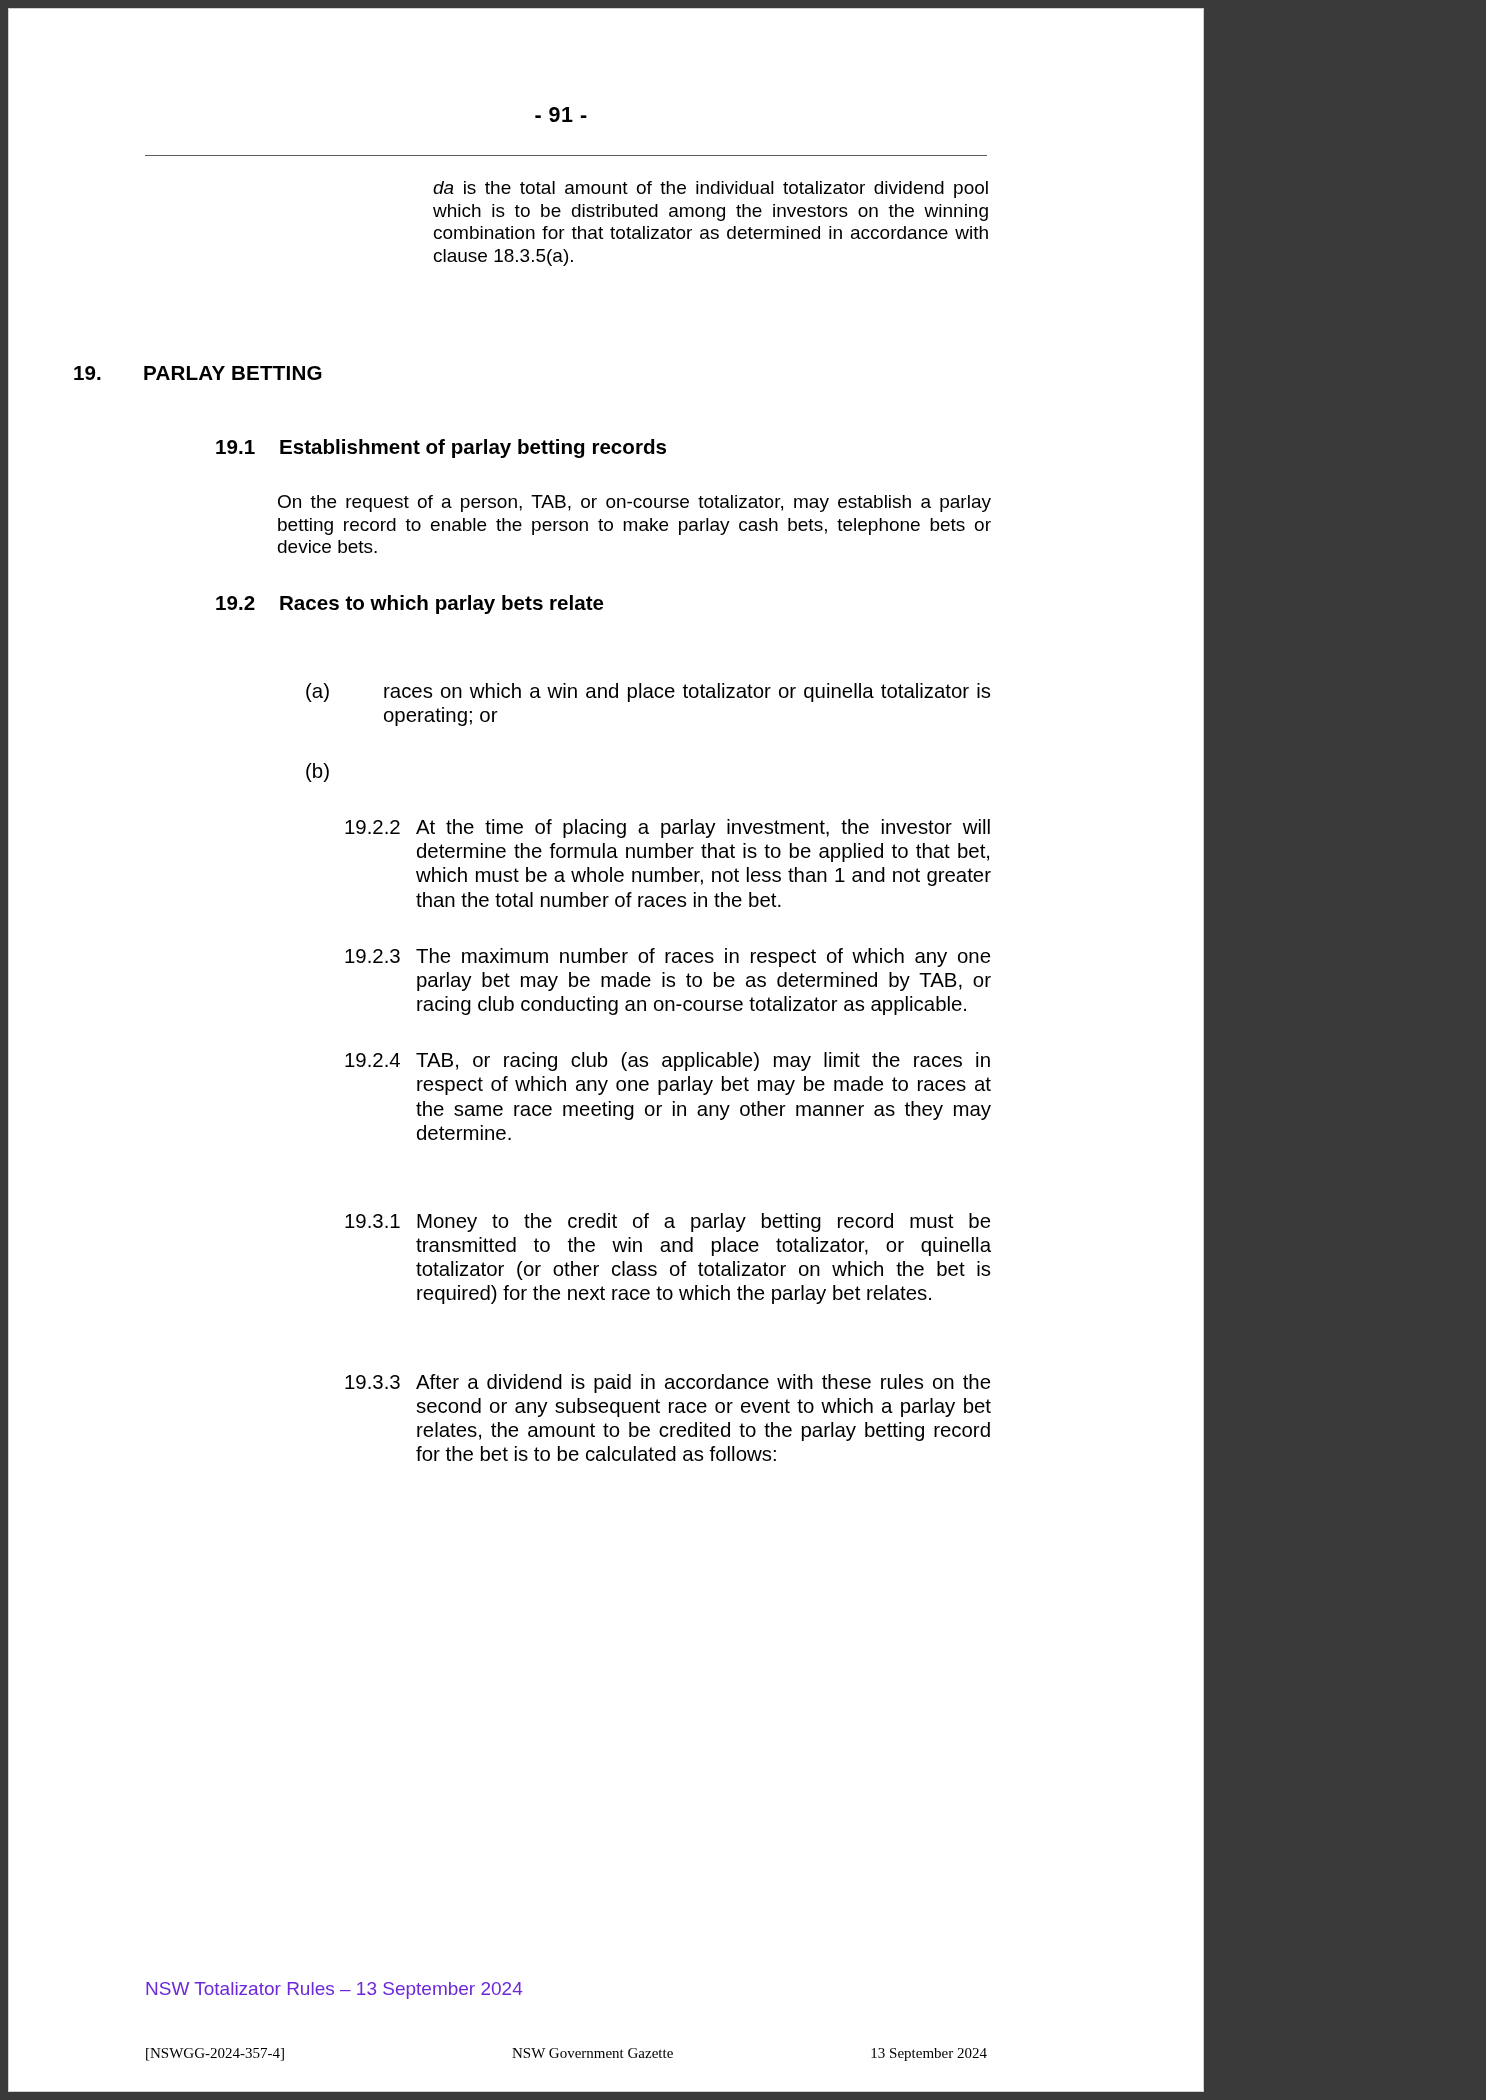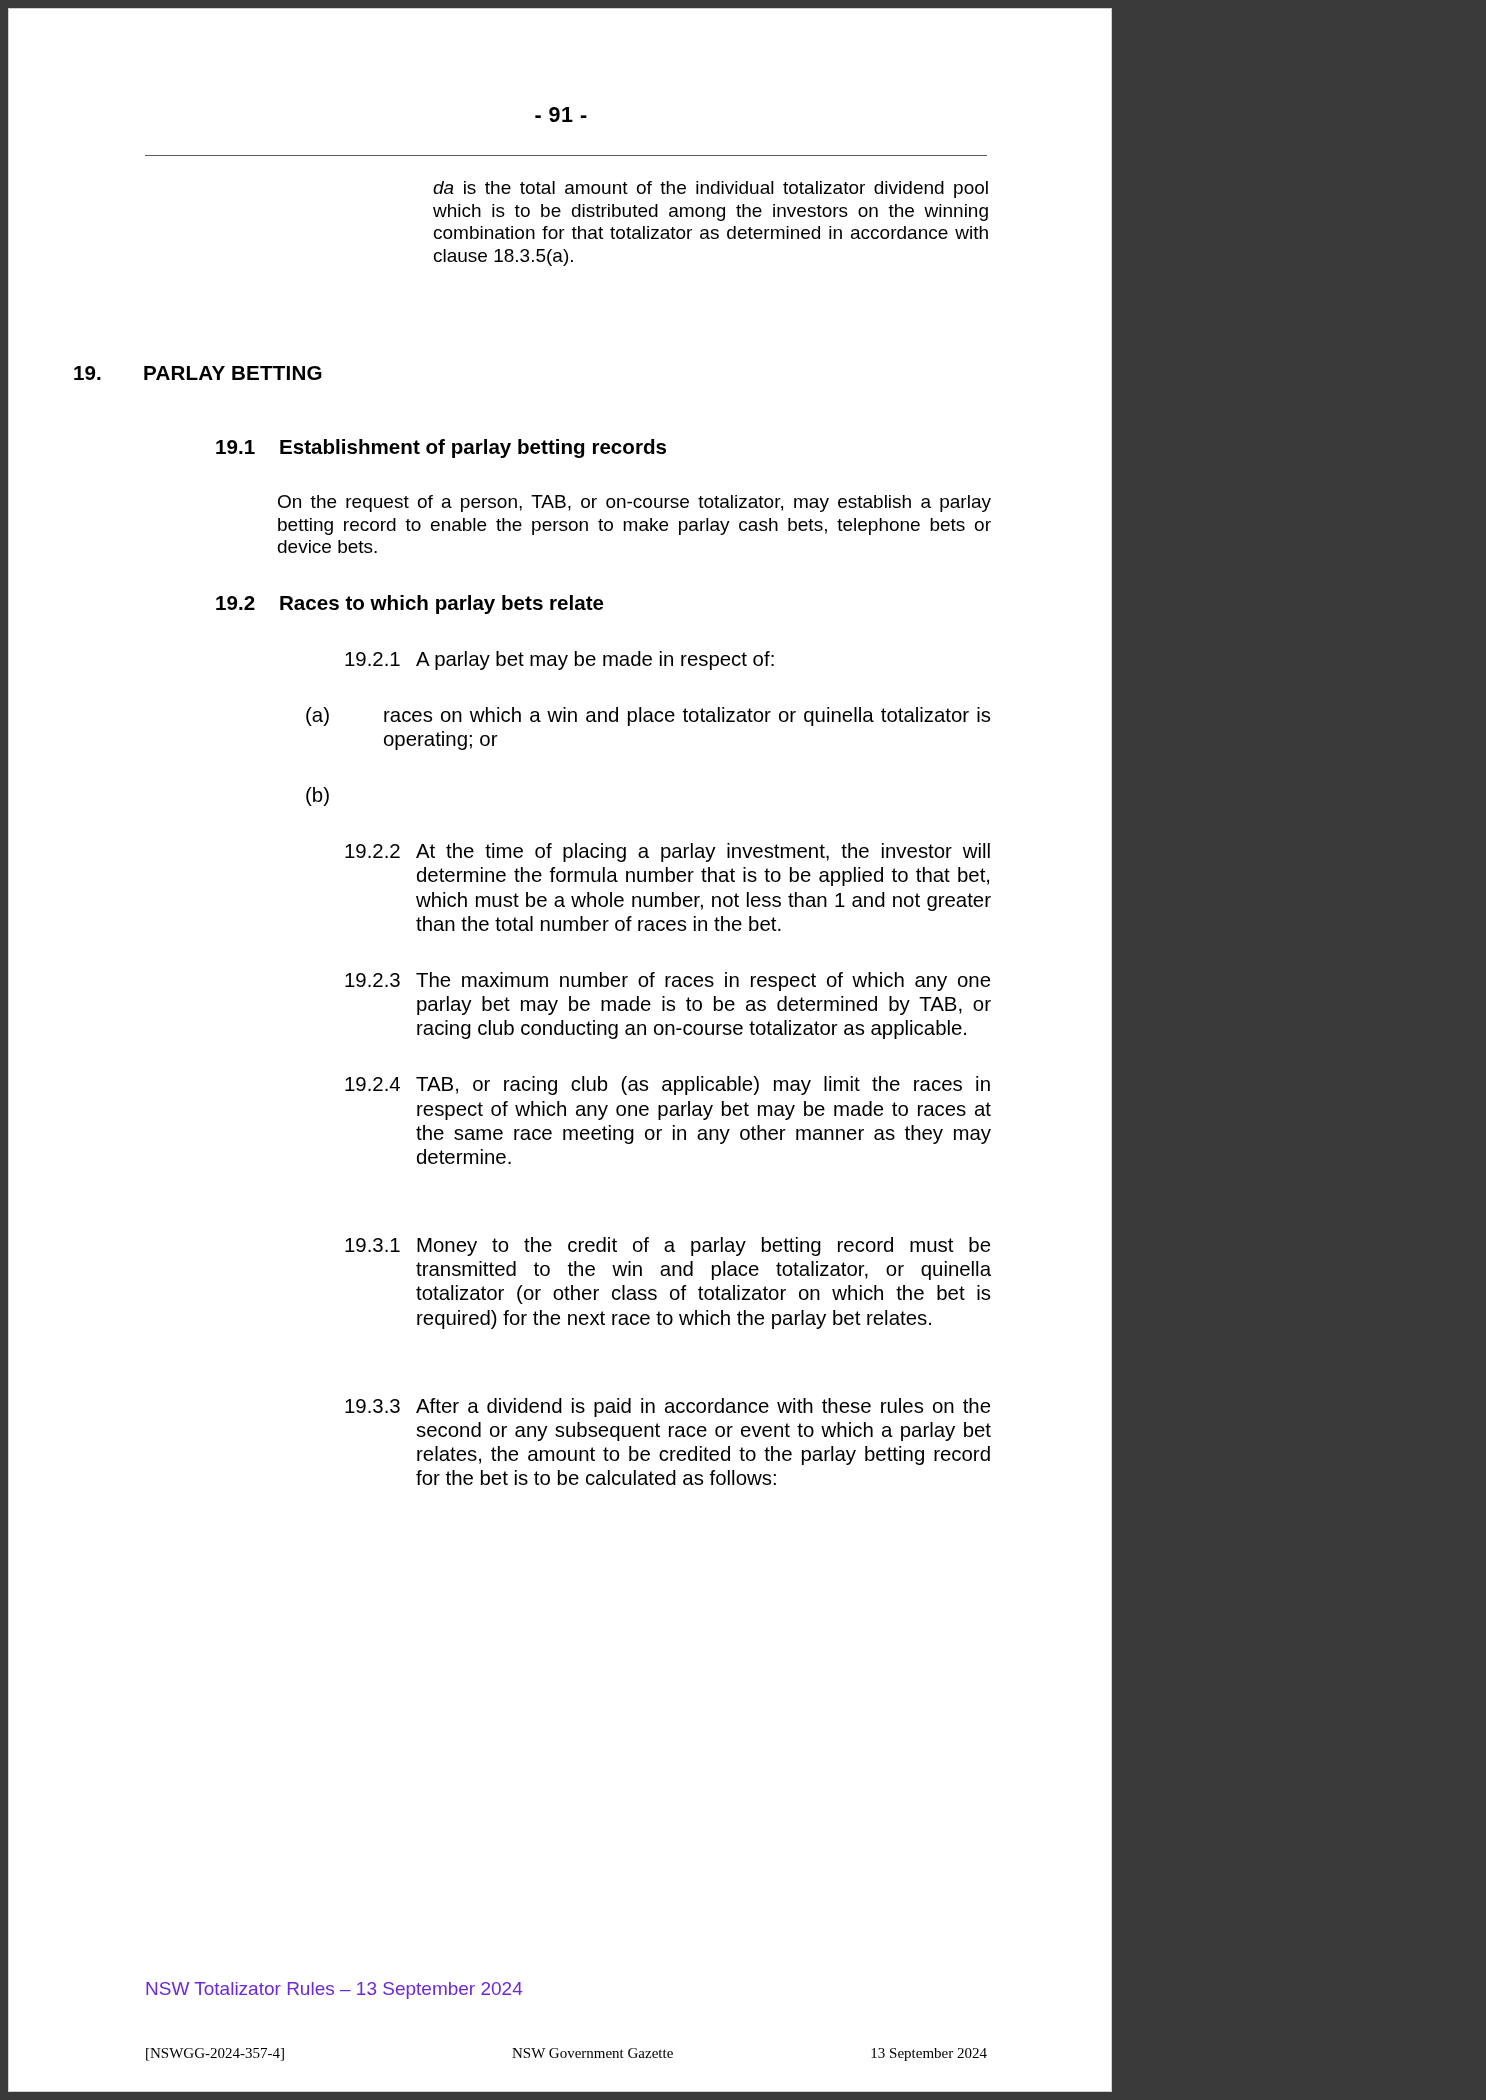--- a/index.html
+++ b/index.html
@@ -16,21 +16,21 @@
     position: absolute;
     left: 0; top: 0;
     width: 1486px;
     height: 2100px;
     background: #3a3a3a;
     box-sizing: border-box;
     padding: 8px 8px 8px 8px;
   }
   .page {
     position: relative;
-    width: 1104px;
+    width: 1196px;
     height: 2084px;
     background: #ffffff;
     box-sizing: border-box;
     overflow: hidden;
     border: 1px solid #cfcfcf;
   }
   .page-inner {
     position: relative;
     width: 100%;
     height: 100%;
@@ -198,24 +198,20 @@
 
         <div class="gap-md"></div>
 
         <div class="sub-head">
           <span class="num">19.2</span>
           <span>Races to which parlay bets relate</span>
         </div>
 
         <div class="gap-md"></div>
 
-        <div class="clause">
-          <span class="cnum">19.2.1</span>
-          <span class="ctext">A parlay bet may be made in respect of:</span>
-        </div>
 
         <div class="gap-md"></div>
 
         <div class="letter-item">
           <span class="lnum">(a)</span>
           <span class="ltext">races on which a win and place totalizator or quinella totalizator is operating; or</span>
         </div>
 
         <div class="gap-md"></div>
 

